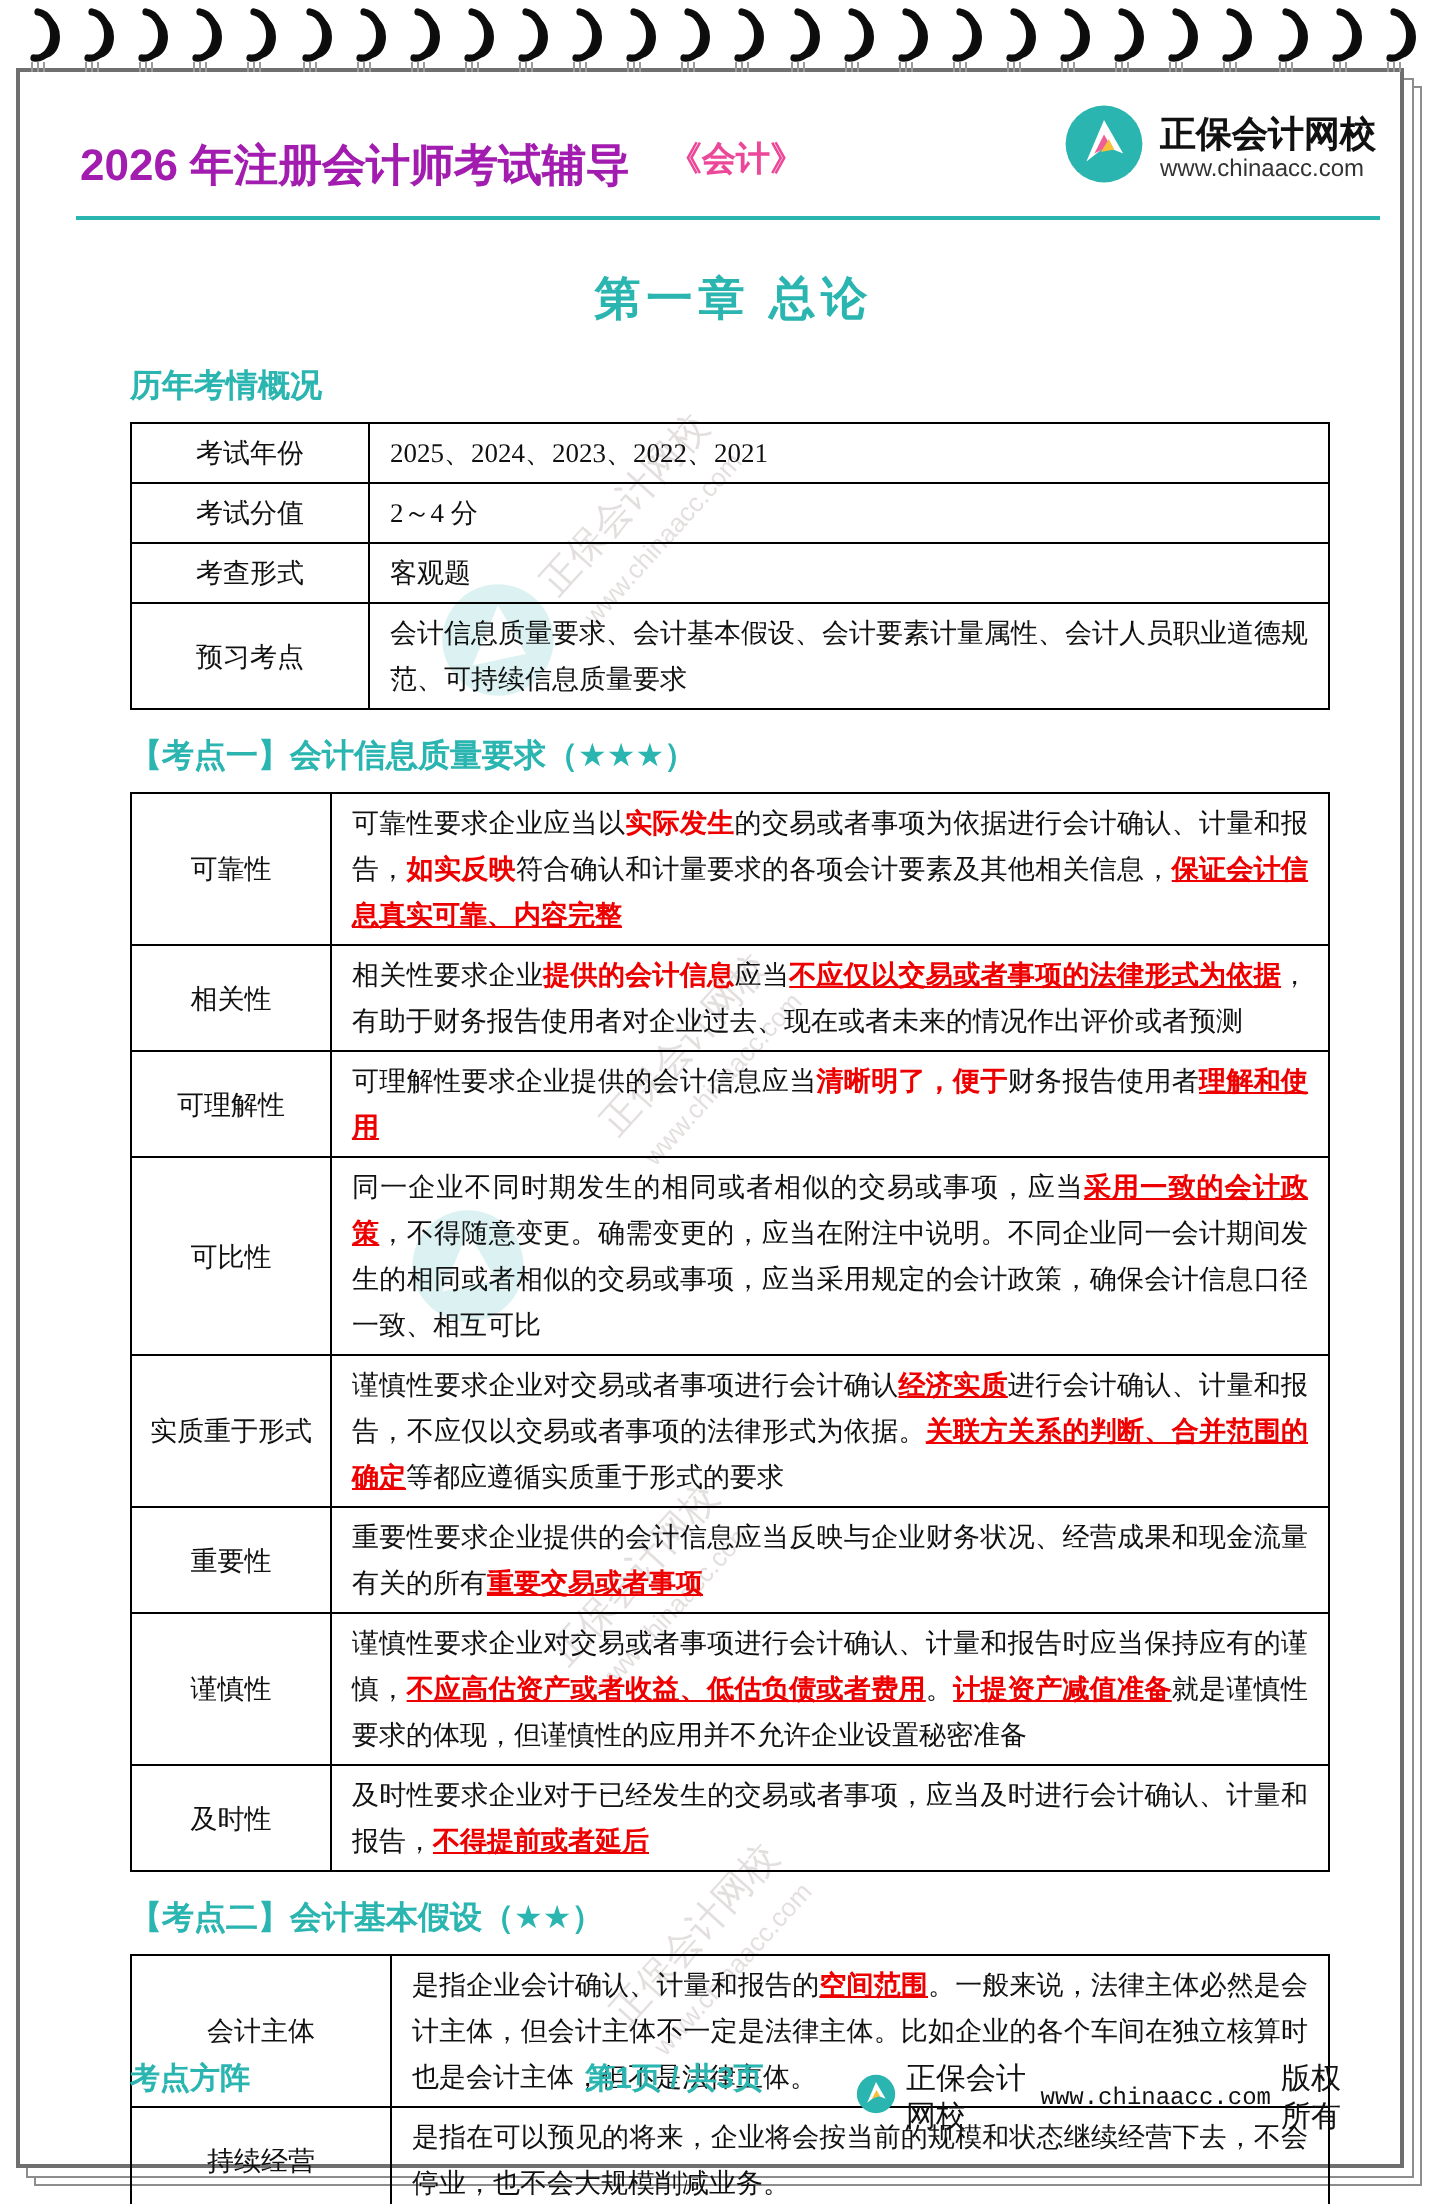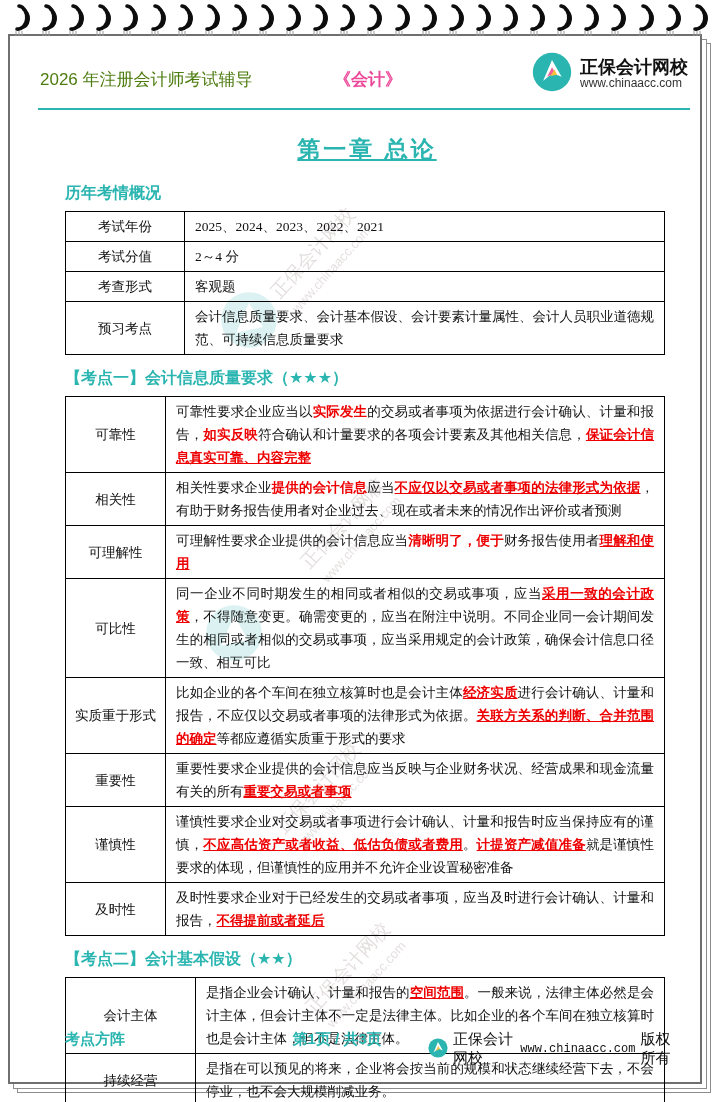--- a/index.html
+++ b/index.html
@@ -11,32 +11,32 @@
          border:2px solid #6f6f6f;
          box-shadow:5px 5px 0 -1px #fff,5px 5px 0 0 #8d8d8d,9px 9px 0 -1px #fff,9px 9px 0 0 #8d8d8d;}
 
   
   .rings{position:absolute;left:12px;top:0;width:696px;height:42px;display:flex;
          justify-content:space-between;z-index:5;pointer-events:none;}
 
   
   .hdr{position:relative;margin:10px 10px 0 28px;height:62px;border-bottom:2px solid #2ab5b0;}
   .hdr-course{position:absolute;left:2px;top:22px;font-family:"Liberation Sans","DejaVu Sans",sans-serif;
-              font-weight:normal;font-size:17px;color:#4d7c0f;}
+              font-weight:bold;font-size:22px;color:#a21caf;}
   .hdr-book{position:absolute;left:296px;top:22px;font-family:"Liberation Sans","DejaVu Sans",sans-serif;
             font-size:17px;color:#ec4899;font-weight:bold;}
   .hdr-brandbox{position:absolute;right:2px;top:6px;display:flex;align-items:center;gap:8px;}
   .hdr-brandtxt{display:flex;flex-direction:column;line-height:1.15;}
   .brand-name{font-family:"Liberation Sans","DejaVu Sans",sans-serif;font-weight:bold;font-size:18px;color:#111;}
   .brand-site{font-family:"Liberation Sans","DejaVu Sans",sans-serif;font-size:12px;color:#333;}
 
   
   .content{position:relative;padding:0 31px 0 55px;}
   .page-title{margin:24px 0 18px;text-align:center;color:#2ab5b0;font-size:23px;font-weight:bold;
-              font-family:"Liberation Sans","DejaVu Sans",sans-serif;letter-spacing:3px;text-decoration:underline;}
+              font-family:"Liberation Sans","DejaVu Sans",sans-serif;letter-spacing:3px;}
   .sec{margin:13px 0 7px;color:#2ab5b0;font-size:16px;font-weight:bold;
        font-family:"Liberation Sans","DejaVu Sans",sans-serif;}
 
   table{width:600px;border-collapse:collapse;table-layout:fixed;}
   th,td{border:1px solid #000;font-size:13.5px;line-height:23px;vertical-align:middle;margin-top:32px;}
   th{font-weight:normal;text-align:center;padding:3px 2px;}
   td{text-align:justify;padding:3px 10px;}
   table.t1 th{width:114px;} table.t2 th{width:95px;} table.t3 th{width:125px;}
   .em{color:#ee0000;font-weight:bold;}
   .emu{color:#ee0000;font-weight:bold;text-decoration:underline;}
@@ -133,21 +133,21 @@
           <tr>
             <th>可理解性</th>
             <td><span>可理解性要求企业提供的会计信息应当</span><span class="em">清晰明了，便于</span><span>财务报告使用者</span><span class="emu">理解和使用</span></td>
           </tr>
           <tr>
             <th>可比性</th>
             <td><span>同一企业不同时期发生的相同或者相似的交易或事项，应当</span><span class="emu">采用一致的会计政策</span><span>，不得随意变更。确需变更的，应当在附注中说明。不同企业同一会计期间发生的相同或者相似的交易或事项，应当采用规定的会计政策，确保会计信息口径一致、相互可比</span></td>
           </tr>
           <tr>
             <th>实质重于形式</th>
-            <td><span>比如企业的各个车间在独立核算时也是会计主体</span><span class="emu">经济实质</span><span>进行会计确认、计量和报告，不应仅以交易或者事项的法律形式为依据。</span><span class="emu">关联方关系的判断、合并范围的确定</span><span>等都应遵循实质重于形式的要求</span></td>
+            <td><span>谨慎性要求企业对交易或者事项进行会计确认</span><span class="emu">经济实质</span><span>进行会计确认、计量和报告，不应仅以交易或者事项的法律形式为依据。</span><span class="emu">关联方关系的判断、合并范围的确定</span><span>等都应遵循实质重于形式的要求</span></td>
           </tr>
           <tr>
             <th>重要性</th>
             <td><span>重要性要求企业提供的会计信息应当反映与企业财务状况、经营成果和现金流量有关的所有</span><span class="emu">重要交易或者事项</span></td>
           </tr>
           <tr>
             <th>谨慎性</th>
             <td><span>谨慎性要求企业对交易或者事项进行会计确认、计量和报告时应当保持应有的谨慎，</span><span class="emu">不应高估资产或者收益、低估负债或者费用</span><span>。</span><span class="emu">计提资产减值准备</span><span>就是谨慎性要求的体现，但谨慎性的应用并不允许企业设置秘密准备</span></td>
           </tr>
           <tr>

